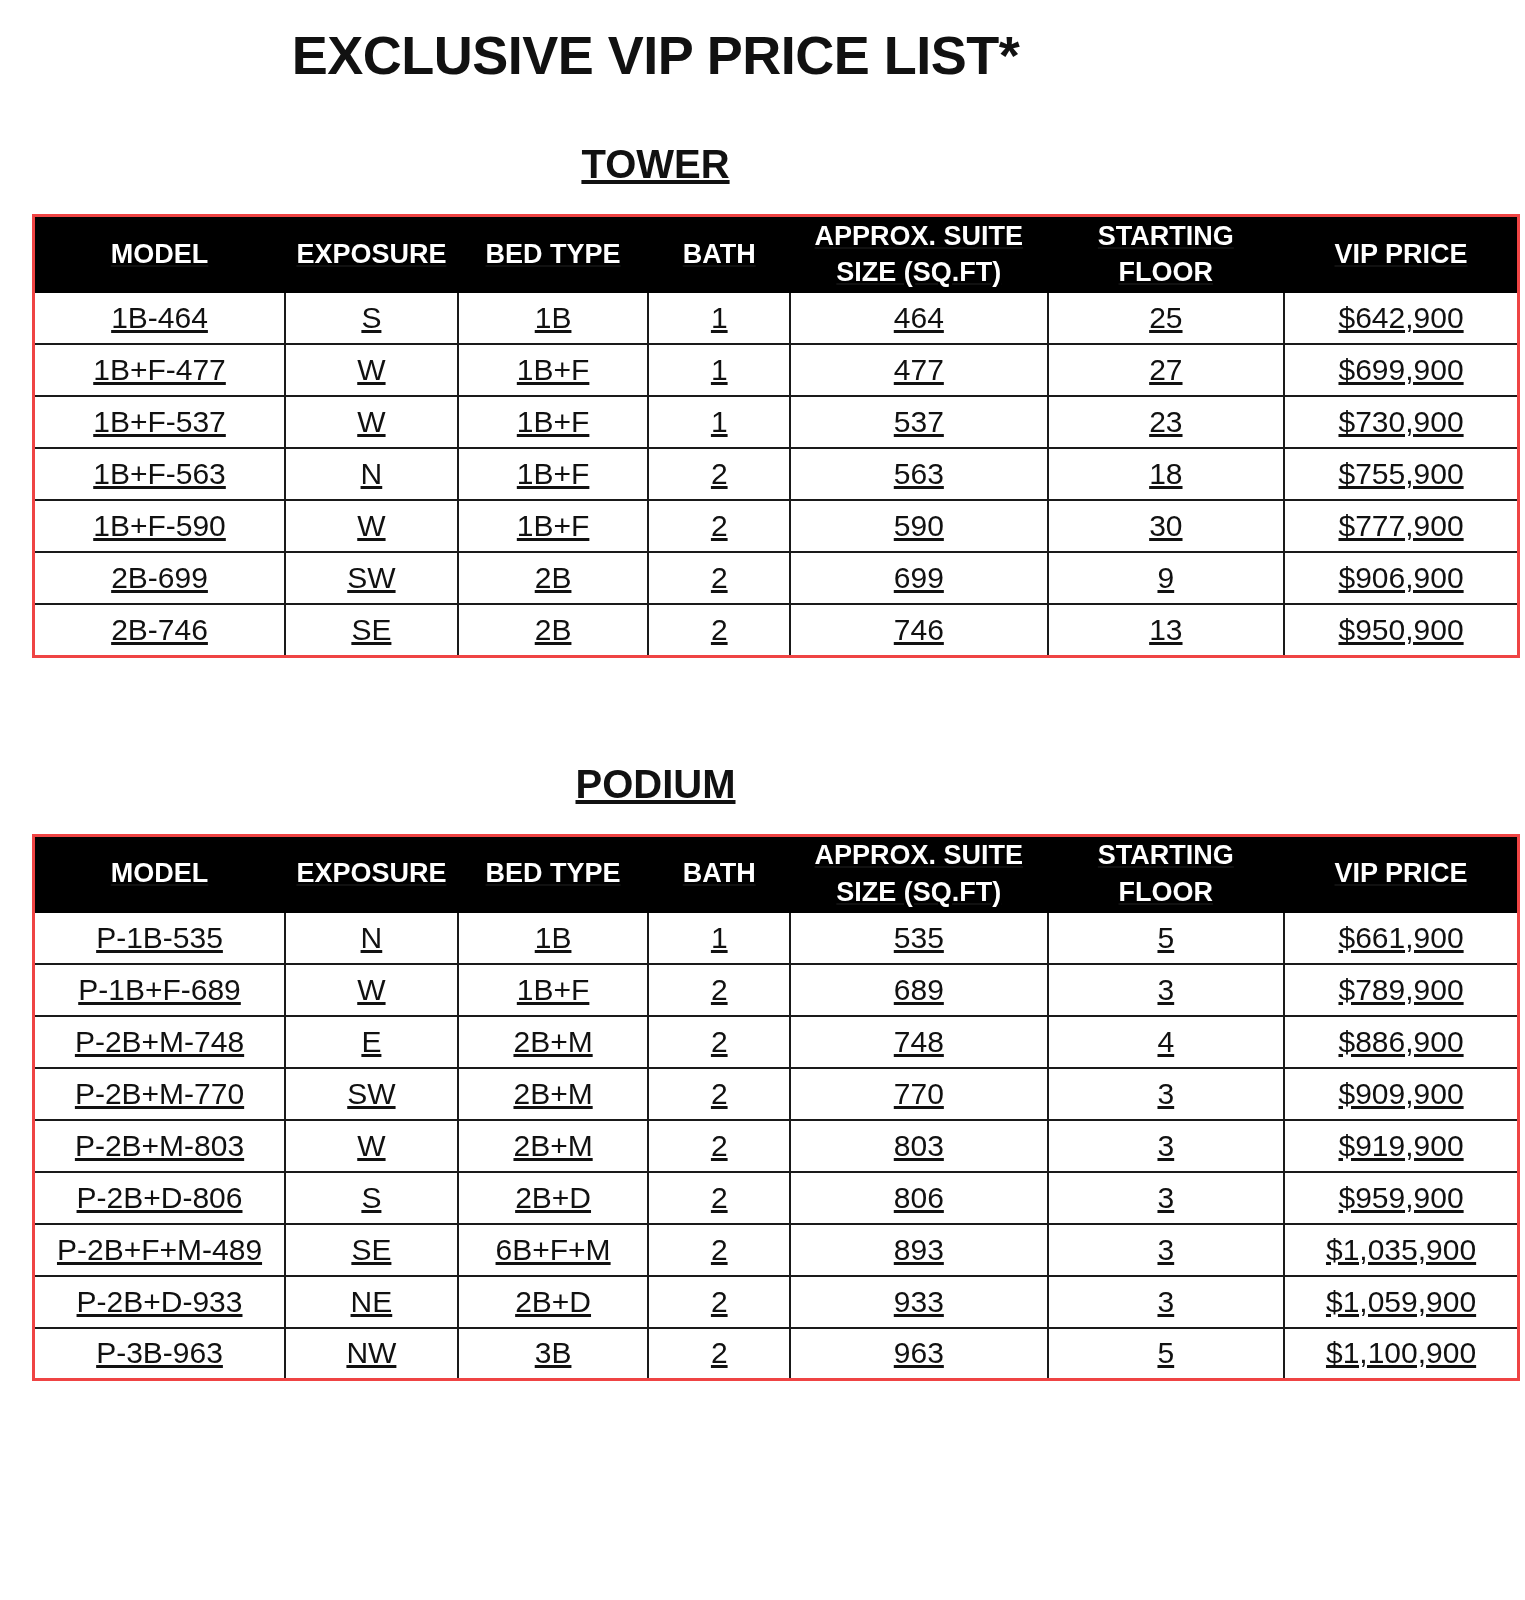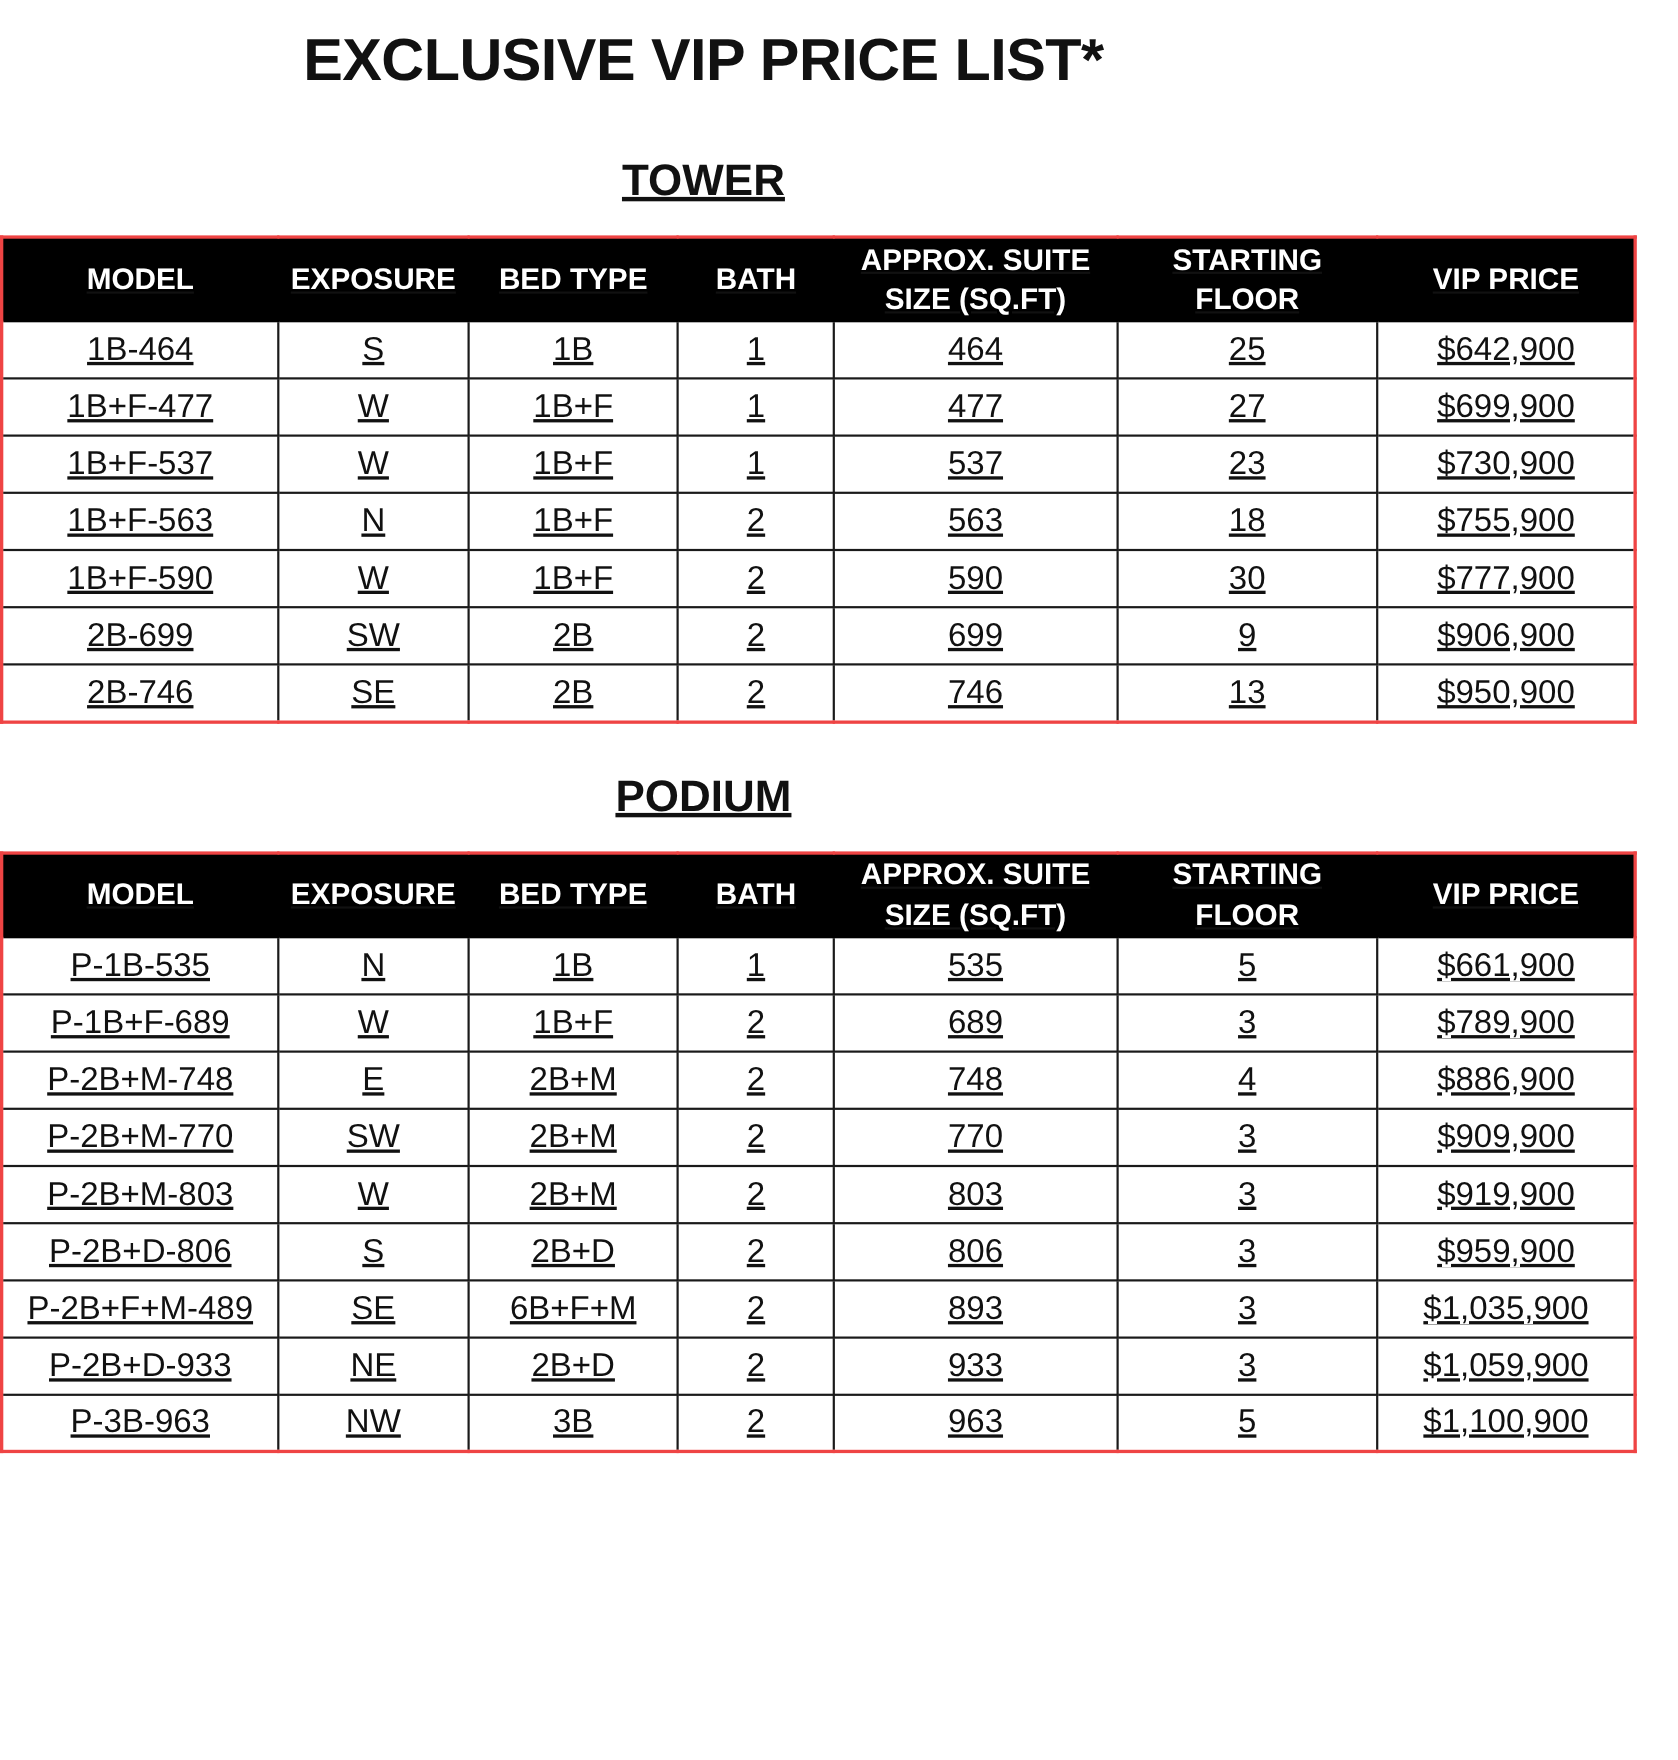--- a/index.html
+++ b/index.html
@@ -10,33 +10,34 @@
   body {
     width: 1525px;
     font-family: "Liberation Sans", sans-serif;
     color: #111111;
   }
   .page {
     width: 1279px;
     min-height: 1600px;
     box-sizing: border-box;
     padding-top: 28px;
+    padding-left: 32px;
   }
   .page-title {
     margin: 0;
     text-align: center;
     font-size: 54px;
     line-height: 1.0;
     font-weight: 700;
     letter-spacing: -0.5px;
     color: #111111;
   }
   .section { text-align: center; text-decoration: underline; }
   .section:first-of-type { margin-top: 62px; }
-  .section + .section { margin-top: 46px; }
+  .section + .section { margin-top: 106px; }
   .section-heading {
     margin: 0 0 30px 0;
     text-align: center;
     font-size: 40px;
     line-height: 1.0;
     font-weight: 700;
     color: #111111;
   }
   table.price-table {
     width: 1488px;

